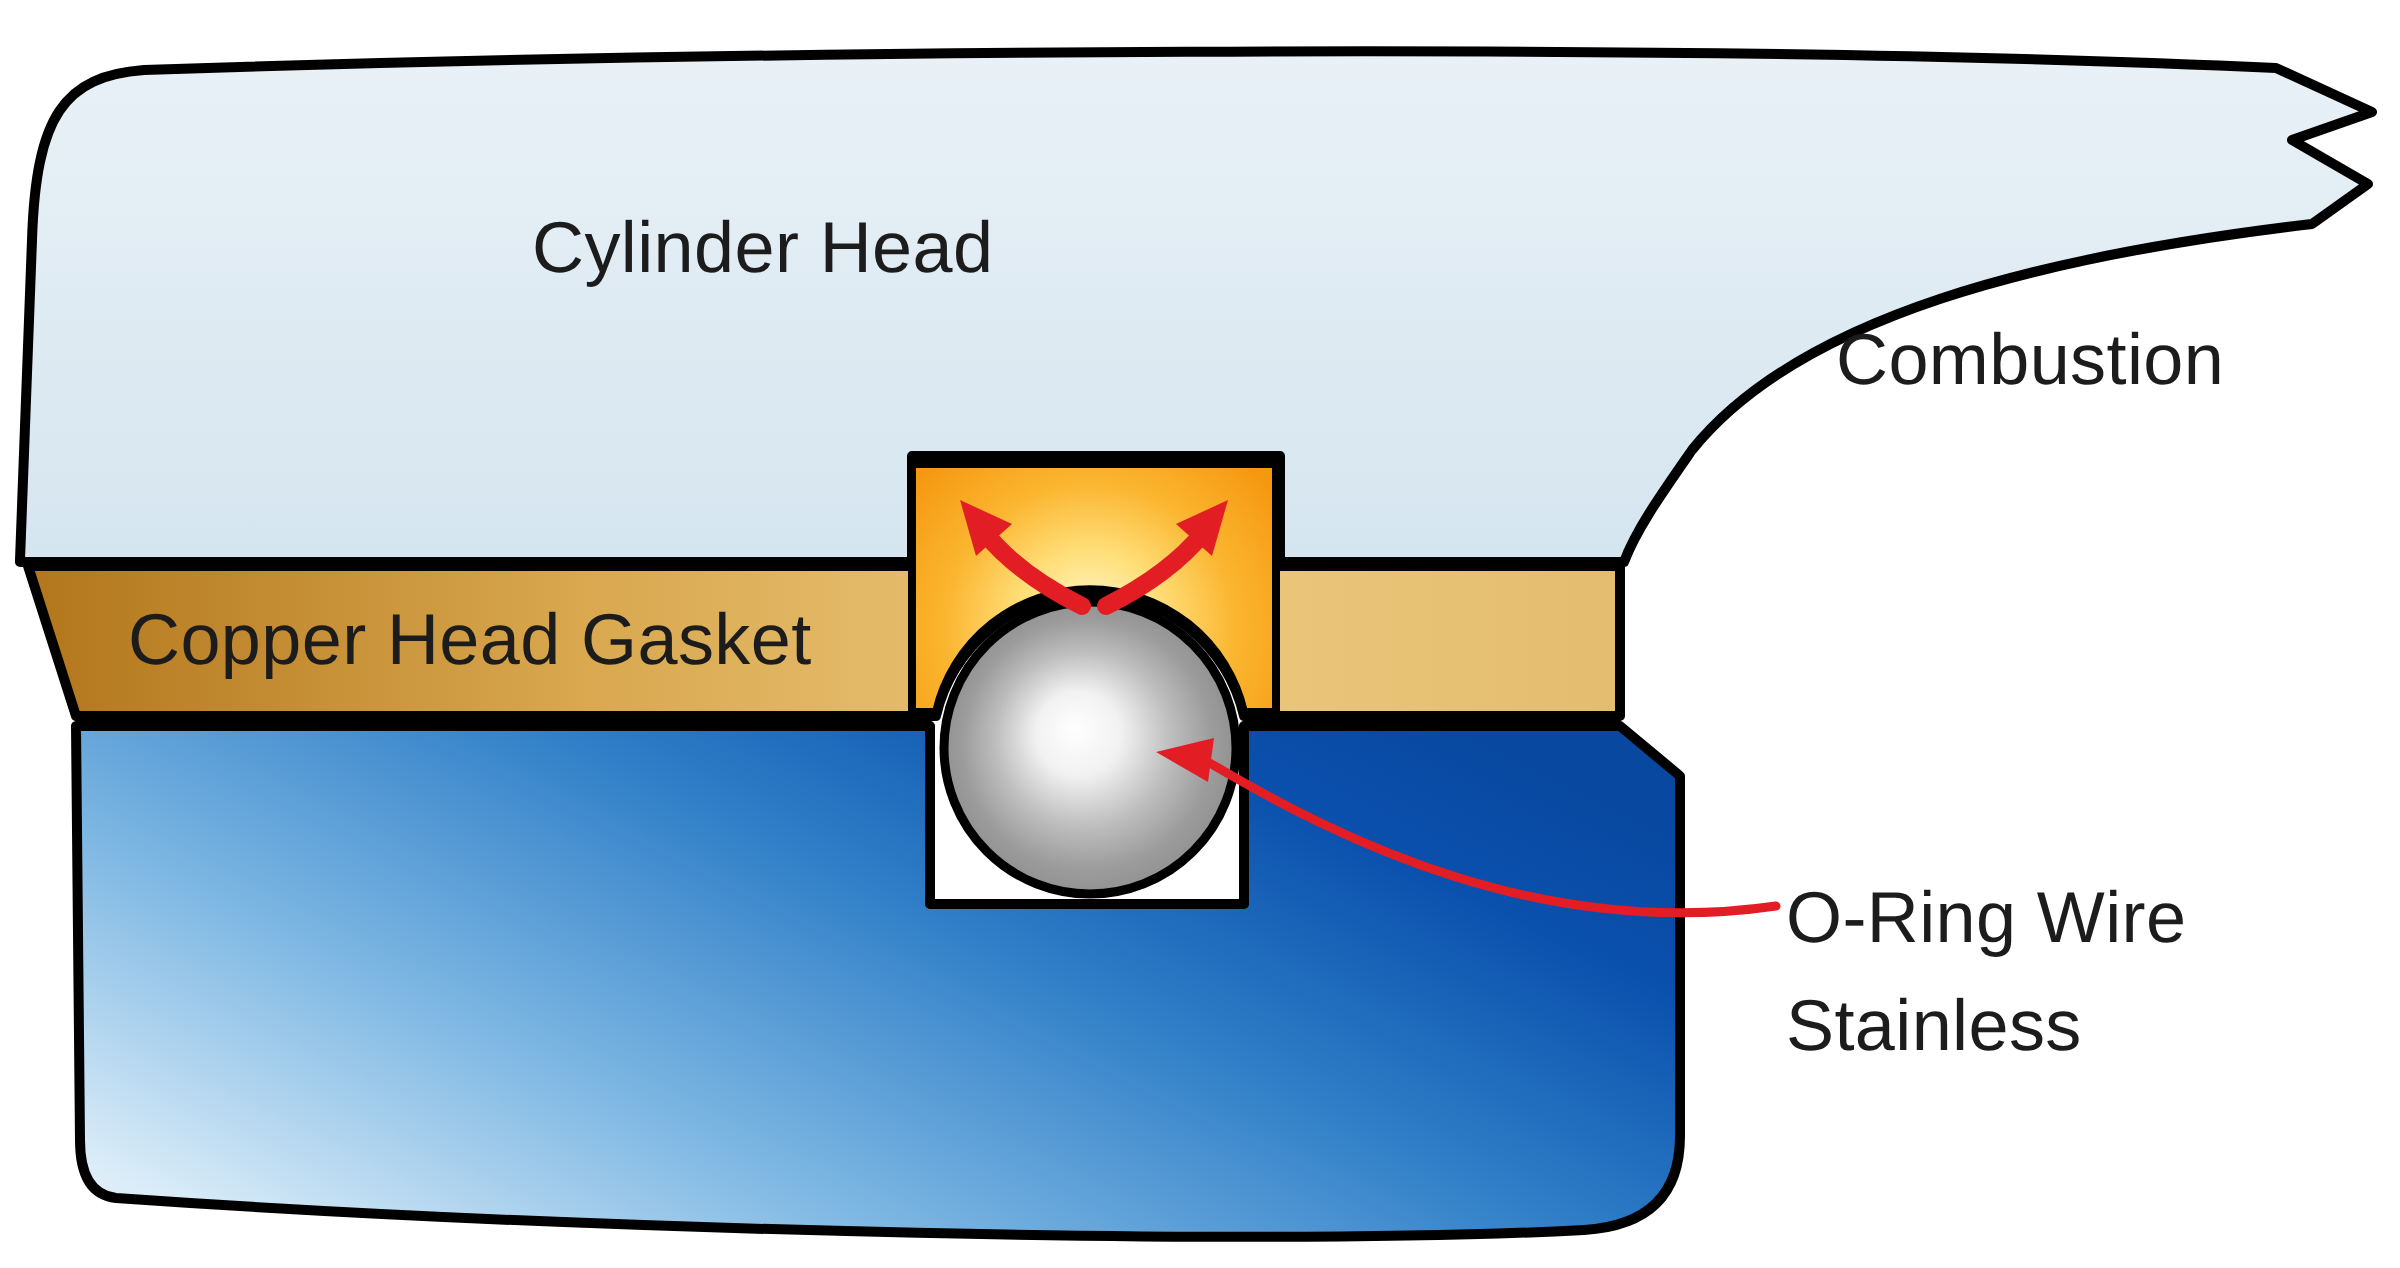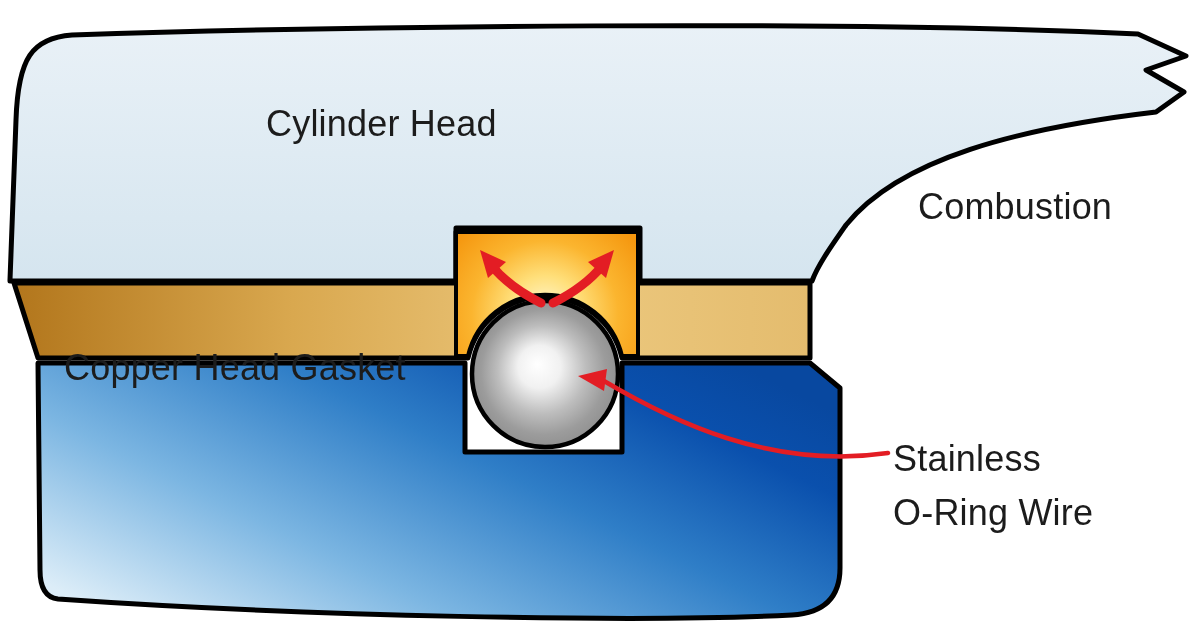--- a/index.html
+++ b/index.html
@@ -112,25 +112,25 @@
     </g>
     <polygon points="480,250 506,262 488,278" fill="#e31d24"></polygon>
     <polygon points="614,250 606,278 588,262" fill="#e31d24"></polygon>
 
     <path d="M 604 381 C 670 420 770 470 888 453" fill="none" stroke="#e31d24" stroke-width="4.5" stroke-linecap="round"></path>
     <polygon points="578,376 607,369 604,391" fill="#e31d24"></polygon>
   </svg>
 
   <div class="diagram-label" style="left:266px; top:106px;">Cylinder Head</div>
 
-  <div class="diagram-label two-line" style="left:918px; top:180px;">
+  <div class="diagram-label two-line" style="left:918px; top:153px;">
     <span class="line">Combustion</span>
   </div>
 
-  <div class="diagram-label" style="left:64px; top:302px;margin-top:48px;">Copper Head Gasket</div>
+  <div class="diagram-label" style="left:64px; top:302px;">Copper Head Gasket</div>
 
 
   <div class="diagram-label two-line" style="left:893px; top:432px;">
+    <span class="line">O-Ring Wire</span>
     <span class="line">Stainless</span>
-    <span class="line">O-Ring Wire</span>
   </div>
 
 </div>
 
 </body></html>

